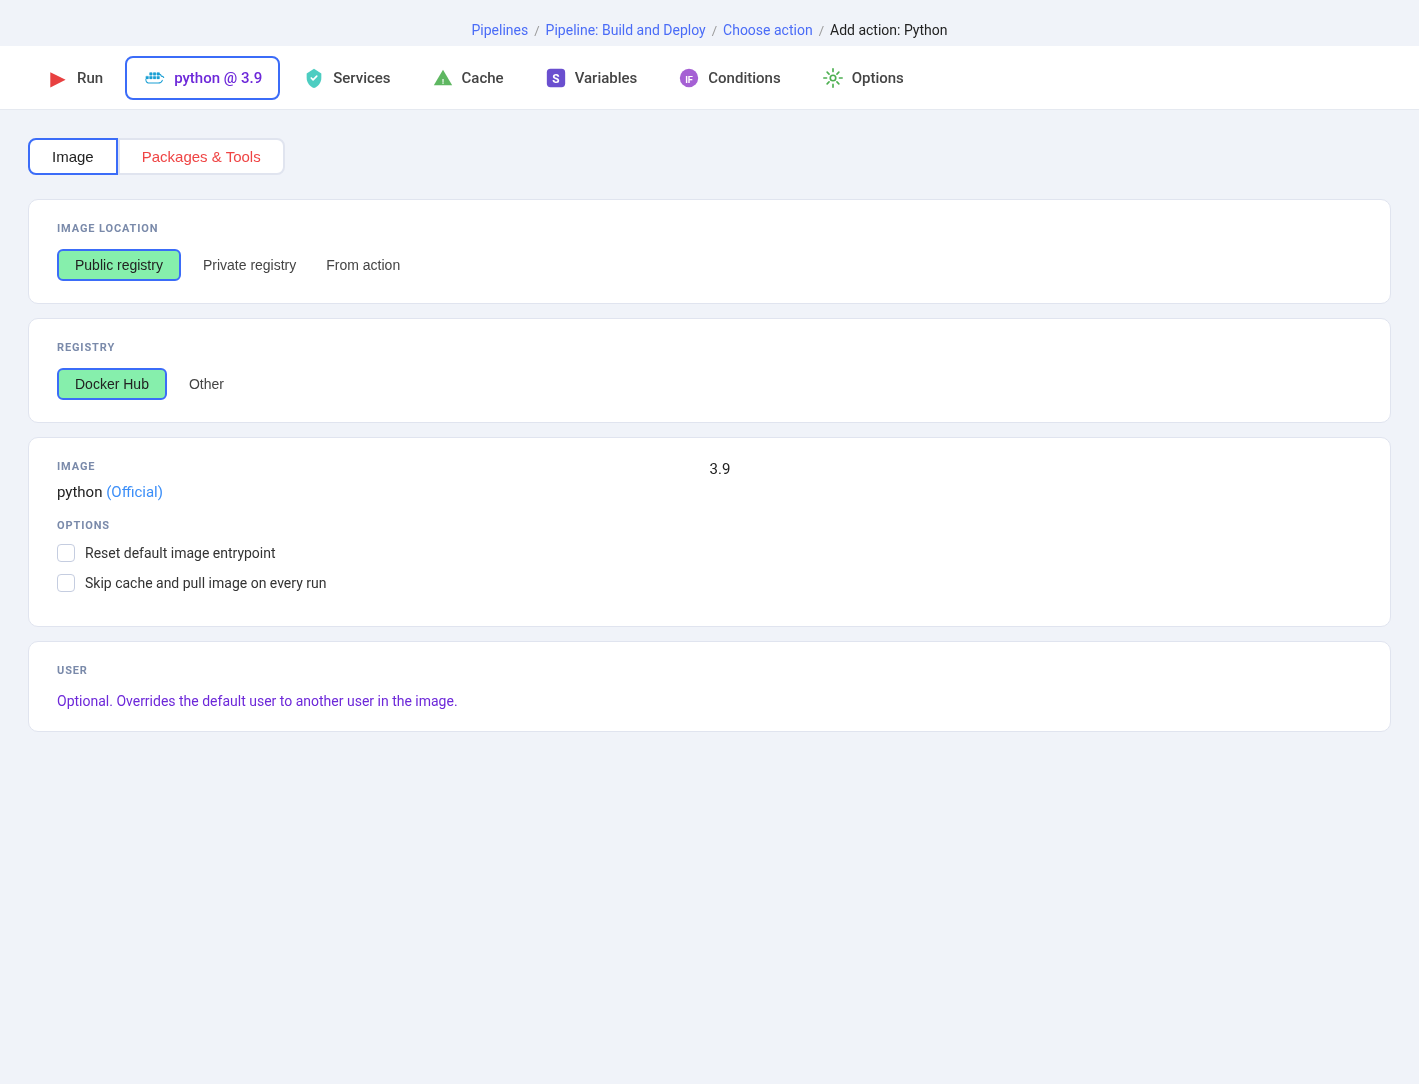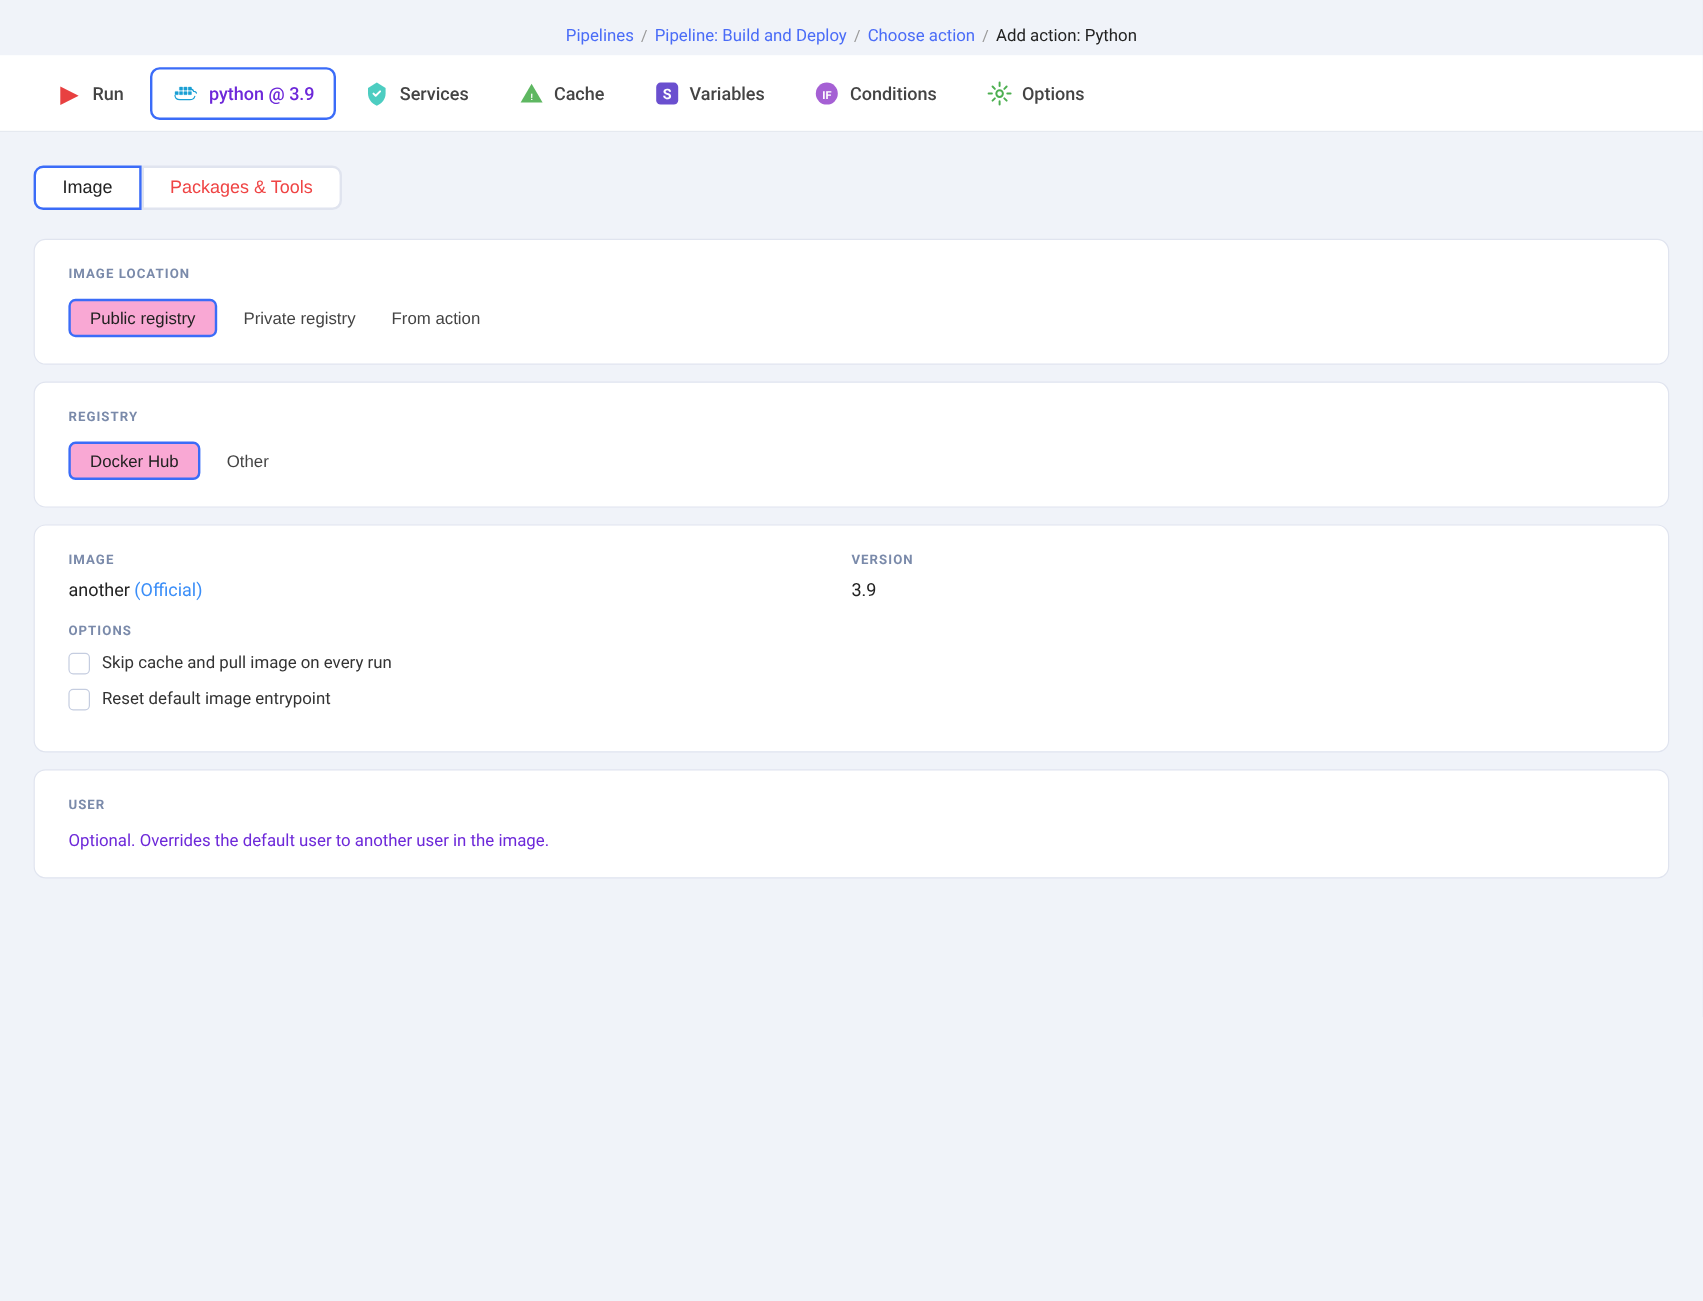--- a/index.html
+++ b/index.html
@@ -141,21 +141,21 @@
       background: #fff;
       font-size: 14px;
       color: #333;
       cursor: pointer;
       font-weight: 500;
       transition: border-color 0.15s;
     }
     .toggle-btn.active {
       border: 2px solid #3b6cf8;
       color: #222;
-      background: #f9a8d4;
+      background: #86efac;
     }
     .toggle-btn-plain {
       background: none;
       border: none;
       font-size: 14px;
       color: #444;
       cursor: pointer;
       padding: 6px 8px;
       font-weight: 500;
     }
@@ -335,41 +335,40 @@
         <button class="toggle-btn active">Docker Hub</button>
         <button class="toggle-btn-plain">Other</button>
       </div>
     </div>
 
     <div class="card">
       <div class="image-version-grid">
         <div>
           <div class="field-label">IMAGE</div>
           <div class="field-value">
-            <span>another</span>
+            <span>python</span>
             <span class="official">(Official)</span>
           </div>
         </div>
         <div>
-          <div class="field-label">VERSION</div>
           <div class="field-value">3.9</div>
         </div>
       </div>
 
       <div class="options-label">OPTIONS</div>
+
+      <div class="checkbox-row">
+        <div class="checkbox-box"></div>
+        <span class="checkbox-label">Reset default image entrypoint</span>
+      </div>
 
       <div class="checkbox-row">
         <div class="checkbox-box"></div>
         <span class="checkbox-label">Skip cache and pull image on every run</span>
       </div>
-
-      <div class="checkbox-row">
-        <div class="checkbox-box"></div>
-        <span class="checkbox-label">Reset default image entrypoint</span>
-      </div>
     </div>
 
     <div class="user-card">
       <div class="card-label">USER</div>
       <div class="user-placeholder">Optional. Overrides the default user to another user in the image.</div>
     </div>
 
   </div>
 </div>
 

